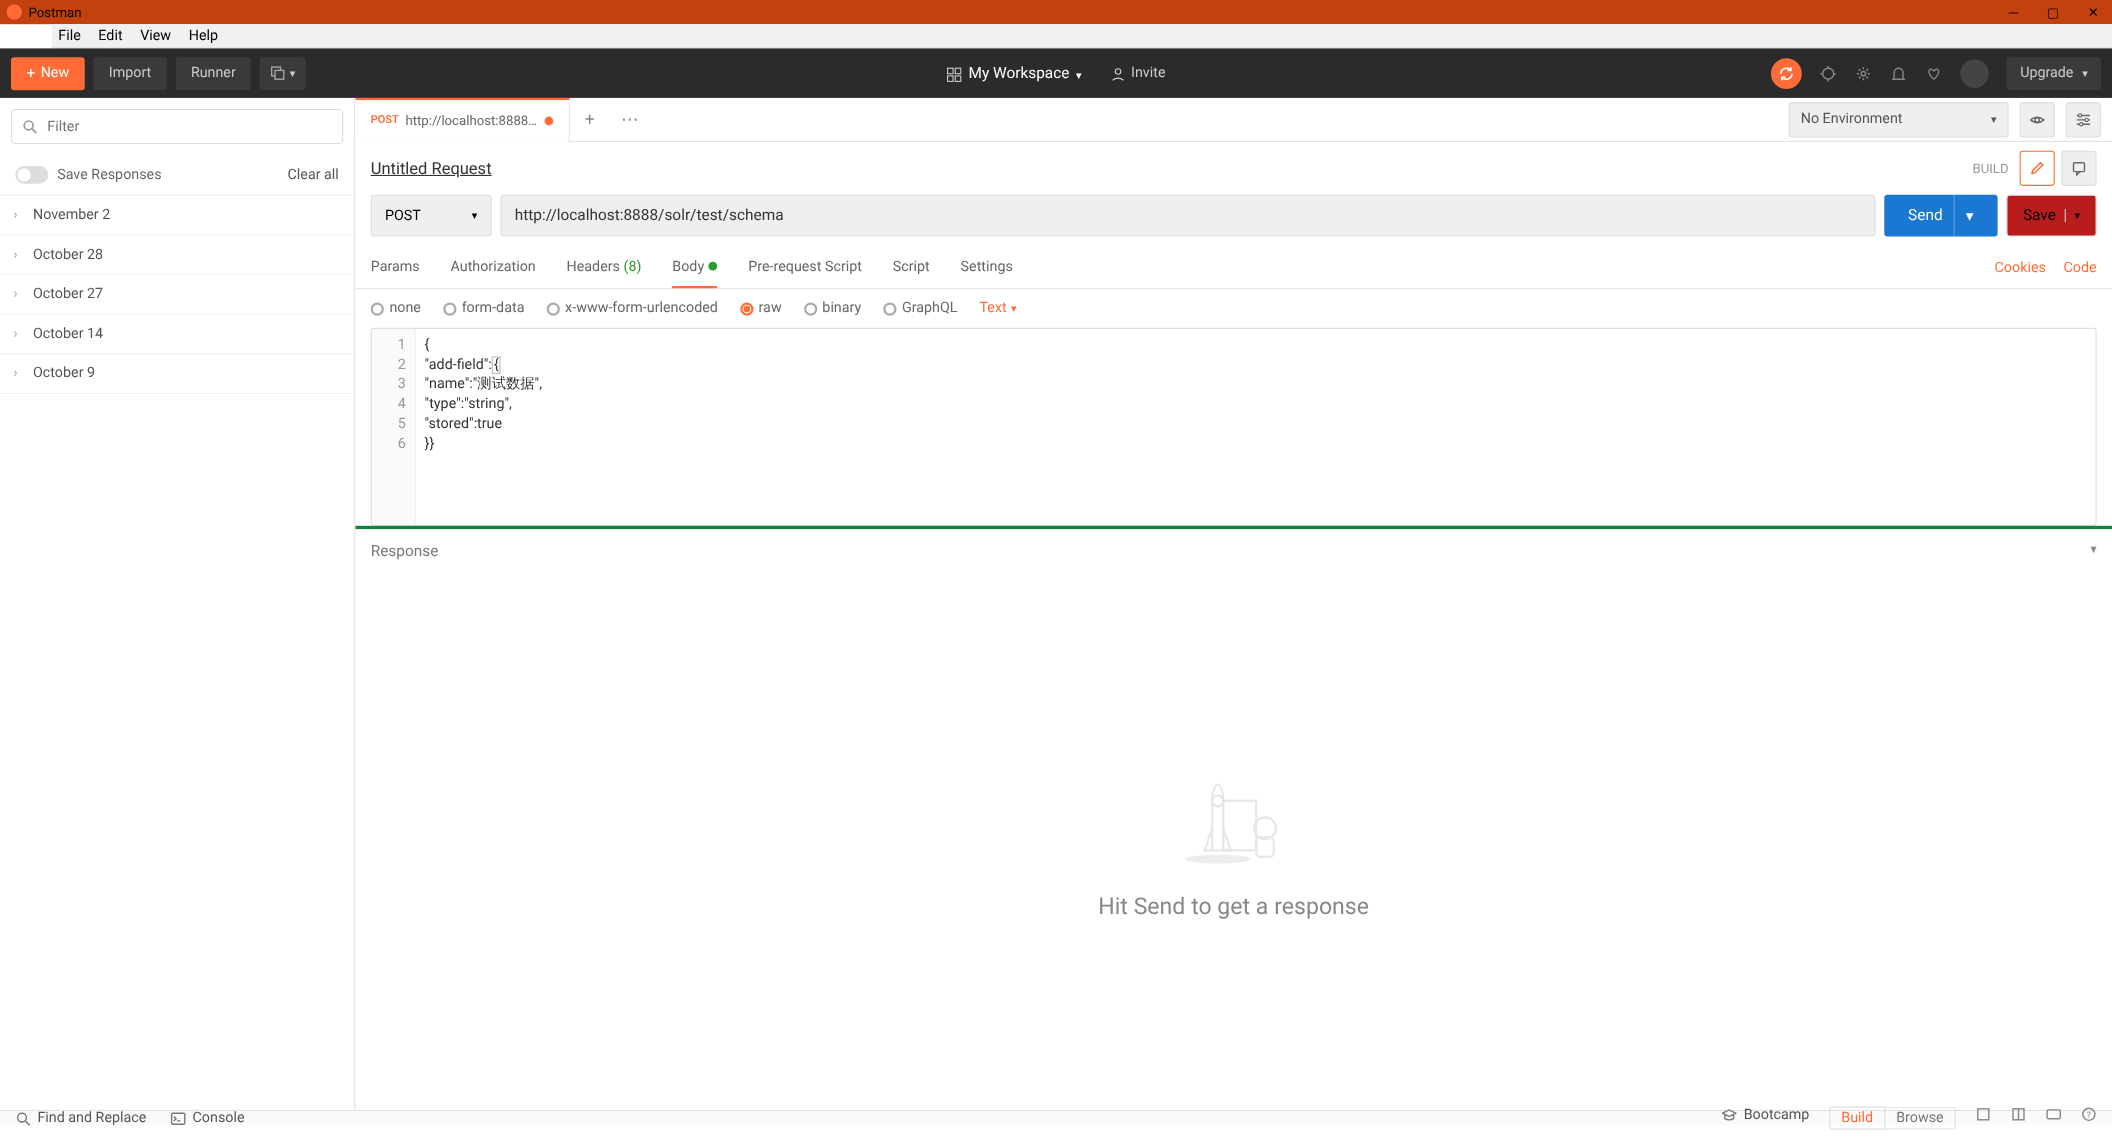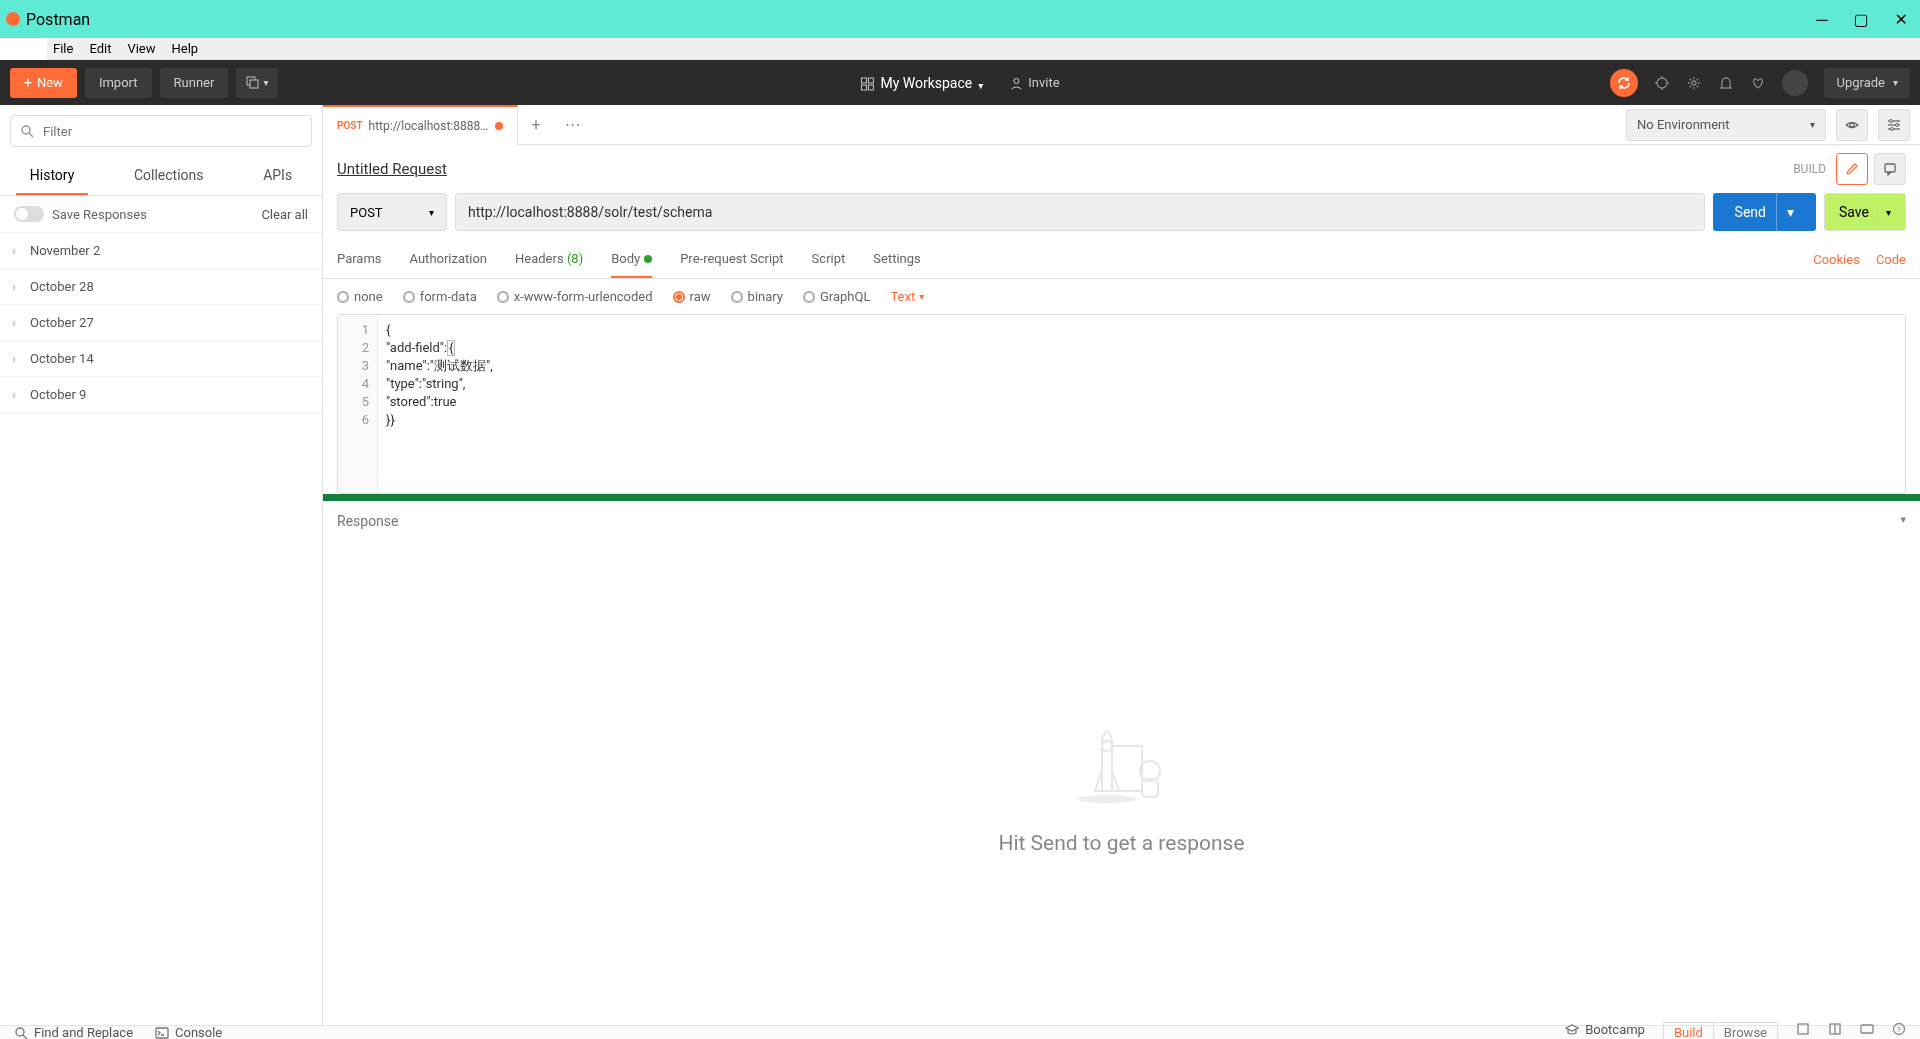--- a/index.html
+++ b/index.html
@@ -1,19 +1,19 @@
 <!DOCTYPE html>
 <html><head>
 <meta charset="utf-8">
 <style>
 * { margin: 0; padding: 0; box-sizing: border-box; font-family: -apple-system, BlinkMacSystemFont, "Segoe UI", Roboto, sans-serif; }
 body { width: 1920px; height: 1039px; background: #fff; overflow: hidden; position: relative; }
 
 
-.titlebar { height: 38px; background: #5eead4; display: flex; align-items: center; padding: 0 6px; color: #000; font-size: 16px; }
+.titlebar { height: 22px; background: #c2410c; display: flex; align-items: center; padding: 0 6px; color: #000; font-size: 12px; }
 .titlebar .logo { width: 14px; height: 14px; background: #ff6c37; border-radius: 50%; margin-right: 6px; }
 .titlebar .winctrl { margin-left: auto; display: flex; gap: 26px; color: #000; padding-right: 6px; }
 .titlebar .winctrl span { cursor: pointer; }
 
 
 .menubar { height: 22px; background: #f0f0f0; display: flex; align-items: center; padding: 0 6px; font-size: 13px; gap: 16px; border-bottom: 1px solid #ddd; margin-left: 47px; }
 .menubar span { cursor: pointer; }
 
 
 .toolbar { height: 45px; background: #2b2b2b; display: flex; align-items: center; padding: 0 10px; gap: 8px; }
@@ -66,21 +66,21 @@
 .req-title { font-size: 15px; color: #333; text-decoration: underline; }
 .build-label { margin-left: auto; font-size: 12px; color: #999; margin-right: 10px; }
 .edit-btn { width: 32px; height: 32px; border: 1px solid #ff6c37; border-radius: 3px; display: flex; align-items: center; justify-content: center; color: #ff6c37; cursor: pointer; margin-right: 6px; }
 .comment-btn { width: 32px; height: 32px; border: 1px solid #ddd; background: #efefef; border-radius: 3px; display: flex; align-items: center; justify-content: center; color: #666; cursor: pointer; }
 
 .url-row { display: flex; padding: 0 14px 10px; gap: 8px; }
 .method-sel { width: 110px; height: 38px; background: #efefef; border: 1px solid #ddd; border-radius: 3px; display: flex; align-items: center; justify-content: space-between; padding: 0 12px; font-size: 13px; cursor: pointer; }
 .url-input { flex: 1; height: 38px; border: 1px solid #ddd; background: #efefef; border-radius: 3px; padding: 0 12px; font-size: 14px; color: #333; }
 .send-btn { height: 38px; background: #1a77d2; color: #fff; border: none; border-radius: 3px; padding: 0 22px; font-size: 14px; cursor: pointer; display: flex; align-items: center; gap: 10px; }
 .send-caret { border-left: 1px solid rgba(255,255,255,0.3); padding-left: 10px; height: 100%; display: flex; align-items: center; }
-.save-btn { height: 38px; background: #bef264; border: 1px solid #ddd; border-radius: 3px; padding: 0 14px; font-size: 14px; cursor: pointer; display: flex; align-items: center; gap: 8px; }
+.save-btn { height: 38px; background: #b91c1c; border: 1px solid #ddd; border-radius: 3px; padding: 0 14px; font-size: 14px; cursor: pointer; display: flex; align-items: center; gap: 8px; }
 
 .param-tabs { display: flex; padding: 0 14px; gap: 28px; border-bottom: 1px solid #e2e2e2; align-items: center; }
 .ptab { padding: 10px 0; font-size: 13px; color: #666; cursor: pointer; border-bottom: 2px solid transparent; position: relative; }
 .ptab.active { border-bottom-color: #ff6c37; }
 .ptab .green { color: #2c9c2c; }
 .ptab .dot-g { width: 8px; height: 8px; background: #2c9c2c; border-radius: 50%; display: inline-block; margin-left: 4px; }
 .ptab-right { margin-left: auto; display: flex; gap: 16px; }
 .ptab-right span { color: #ff6c37; font-size: 13px; cursor: pointer; }
 
 .body-opts { display: flex; padding: 10px 14px; gap: 20px; align-items: center; font-size: 13px; color: #666; }
@@ -90,21 +90,21 @@
 .radio.sel .r::after { content: ''; position: absolute; width: 6px; height: 6px; background: #ff6c37; border-radius: 50%; top: 1px; left: 1px; }
 .fmt-sel { color: #ff6c37; display: flex; align-items: center; gap: 4px; cursor: pointer; }
 
 .code-editor { margin: 0 14px; border: 1px solid #ddd; border-radius: 3px; height: 180px; display: flex; font-family: Consolas, monospace; font-size: 13px; overflow: hidden; }
 .gutter { width: 40px; background: #fafafa; border-right: 1px solid #eee; text-align: right; padding: 6px 8px 6px 0; color: #999; line-height: 18px; }
 .gutter div { height: 18px; }
 .code-body { padding: 6px 8px; line-height: 18px; white-space: pre; color: #333; flex: 1; }
 .code-body .line { height: 18px; }
 .code-body .hl { border: 1px solid #bbb; display: inline-block; padding: 0 1px; line-height: 14px; }
 
-.response-section { padding: 12px 14px; border-top: 7px solid #15803d; color: #777; font-size: 14px; display: flex; justify-content: space-between; }
+.response-section { padding: 12px 14px; border-top: 3px solid #15803d; color: #777; font-size: 14px; display: flex; justify-content: space-between; }
 .response-empty { flex: 1; display: flex; flex-direction: column; align-items: center; justify-content: center; }
 .rocket { width: 120px; height: 100px; opacity: 0.35; margin-bottom: 20px; }
 .hitsend { color: #888; font-size: 21px; }
 
 
 .statusbar { height: 14px; border-top: 1px solid #e2e2e2; display: flex; align-items: center; padding: 0 14px; gap: 18px; font-size: 13px; color: #555; background: #fafafa; }
 .statusbar .sleft { display: flex; gap: 22px; }
 .statusbar .sitem { display: flex; align-items: center; gap: 6px; cursor: pointer; }
 .statusbar .sright { margin-left: auto; display: flex; align-items: flex-start; gap: 18px; }
 .sbuild { color: #ff6c37; border: 1px solid #ddd; padding: 2px 10px; border-radius: 2px 0 0 2px; }
@@ -210,25 +210,20 @@
         <div class="filter-wrap">
       <span class="searchico">
         <svg width="14" height="14" viewBox="0 0 14 14">
               <circle cx="6" cy="6" r="4" fill="none" stroke="#999" stroke-width="1.5"></circle>
               <line x1="9" y1="9" x2="13" y2="13" stroke="#999" stroke-width="1.5"></line>
             </svg>
       </span>
       <input placeholder="Filter" style="">
     </div>
       </div>
-    <div class="side-tabs">
-      <div class="side-tab active">History</div>
-      <div class="side-tab">Collections</div>
-      <div class="side-tab">APIs</div>
-    </div>
     <div class="save-resp">
       <div style="display:flex;align-items:center;gap:8px">
         <div class="toggle"></div>
         <span>Save Responses</span>
       </div>
       <span class="clearall">Clear all</span>
     </div>
     <div class="history-list">
       <div class="hitem">November 2</div>
       <div class="hitem">October 28</div>

